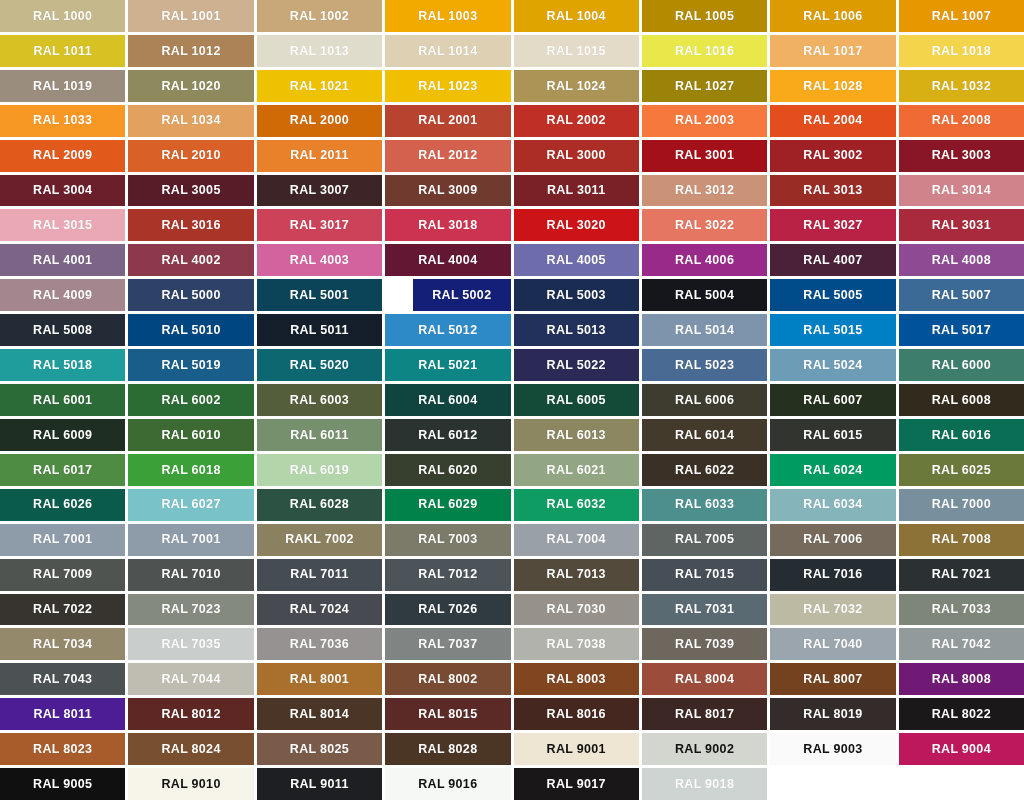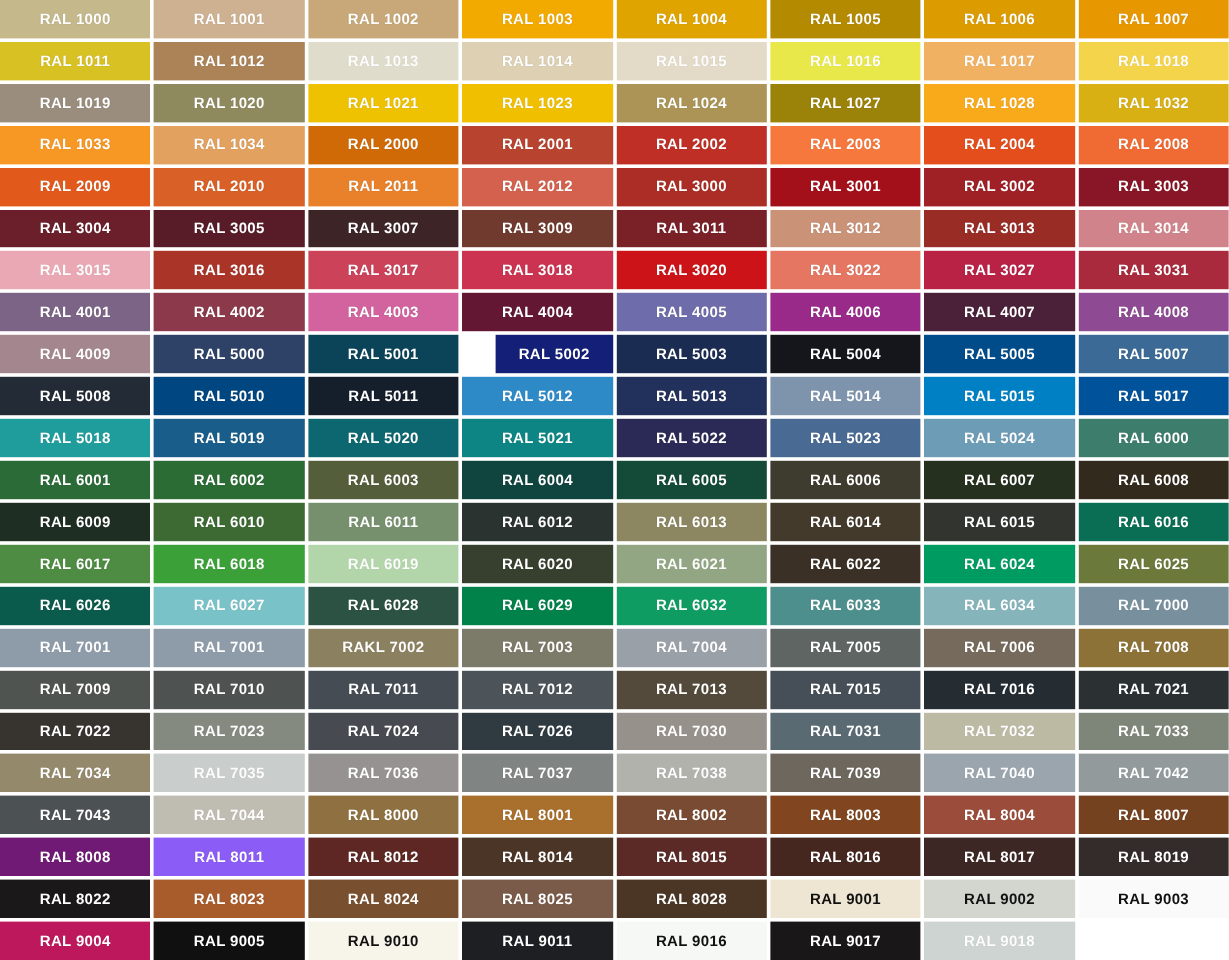--- a/index.html
+++ b/index.html
@@ -511,42 +511,39 @@
     </div>
     <div class="swatch faint-text" style="background-color: rgb(147, 154, 156);">
       <span class="swatch-label">RAL 7042</span>
     </div>
     <div class="swatch" style="background-color: rgb(76, 81, 84);">
       <span class="swatch-label">RAL 7043</span>
     </div>
     <div class="swatch faint-text" style="background-color: rgb(191, 188, 177);">
       <span class="swatch-label">RAL 7044</span>
     </div>
-    <div class="swatch" style="background-color: rgb(143, 113, 65);">
-      <span class="swatch-label">RAL 8000</span>
-    </div>
     <div class="swatch" style="background-color: rgb(169, 111, 44);">
       <span class="swatch-label">RAL 8001</span>
     </div>
     <div class="swatch" style="background-color: rgb(122, 75, 51);">
       <span class="swatch-label">RAL 8002</span>
     </div>
     <div class="swatch" style="background-color: rgb(129, 70, 31);">
       <span class="swatch-label">RAL 8003</span>
     </div>
     <div class="swatch" style="background-color: rgb(156, 76, 58);">
       <span class="swatch-label">RAL 8004</span>
     </div>
     <div class="swatch" style="background-color: rgb(116, 66, 31);">
       <span class="swatch-label">RAL 8007</span>
     </div>
     <div class="swatch" style="background-color: #701a75;">
       <span class="swatch-label">RAL 8008</span>
     </div>
-    <div class="swatch" style="background-color: #8b5cf6;">
+    <div class="swatch" style="background-color: #4c1d95;">
       <span class="swatch-label">RAL 8011</span>
     </div>
     <div class="swatch" style="background-color: rgb(94, 39, 35);">
       <span class="swatch-label">RAL 8012</span>
     </div>
     <div class="swatch" style="background-color: rgb(75, 53, 39);">
       <span class="swatch-label">RAL 8014</span>
     </div>
     <div class="swatch" style="background-color: rgb(91, 42, 39);">
       <span class="swatch-label">RAL 8015</span>

